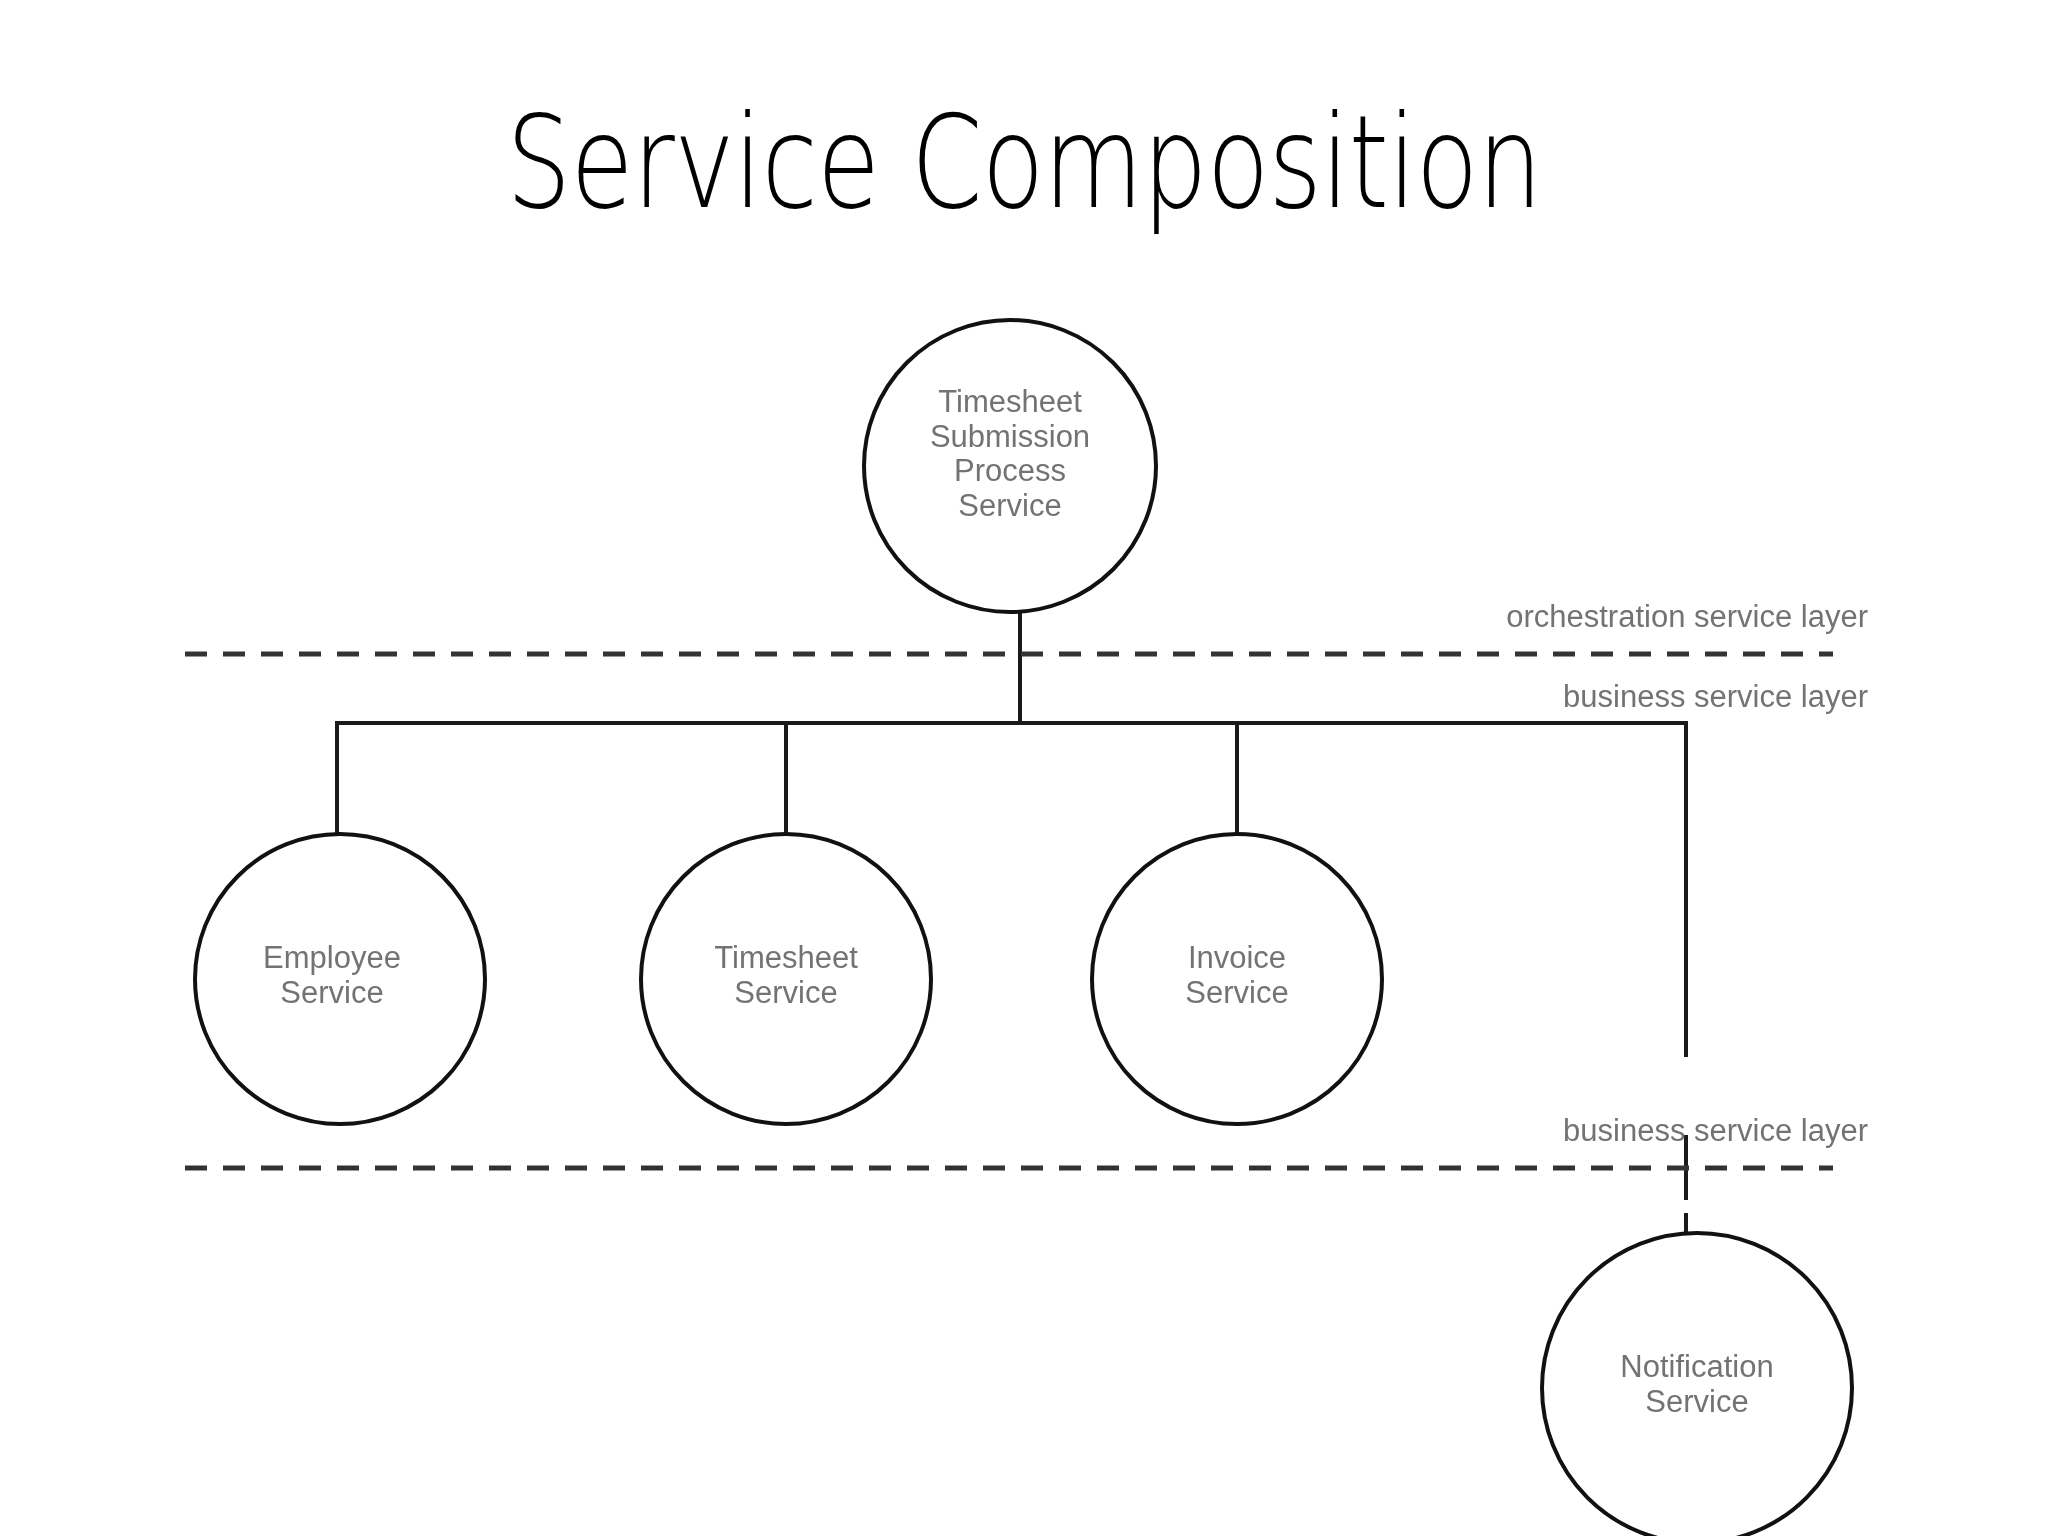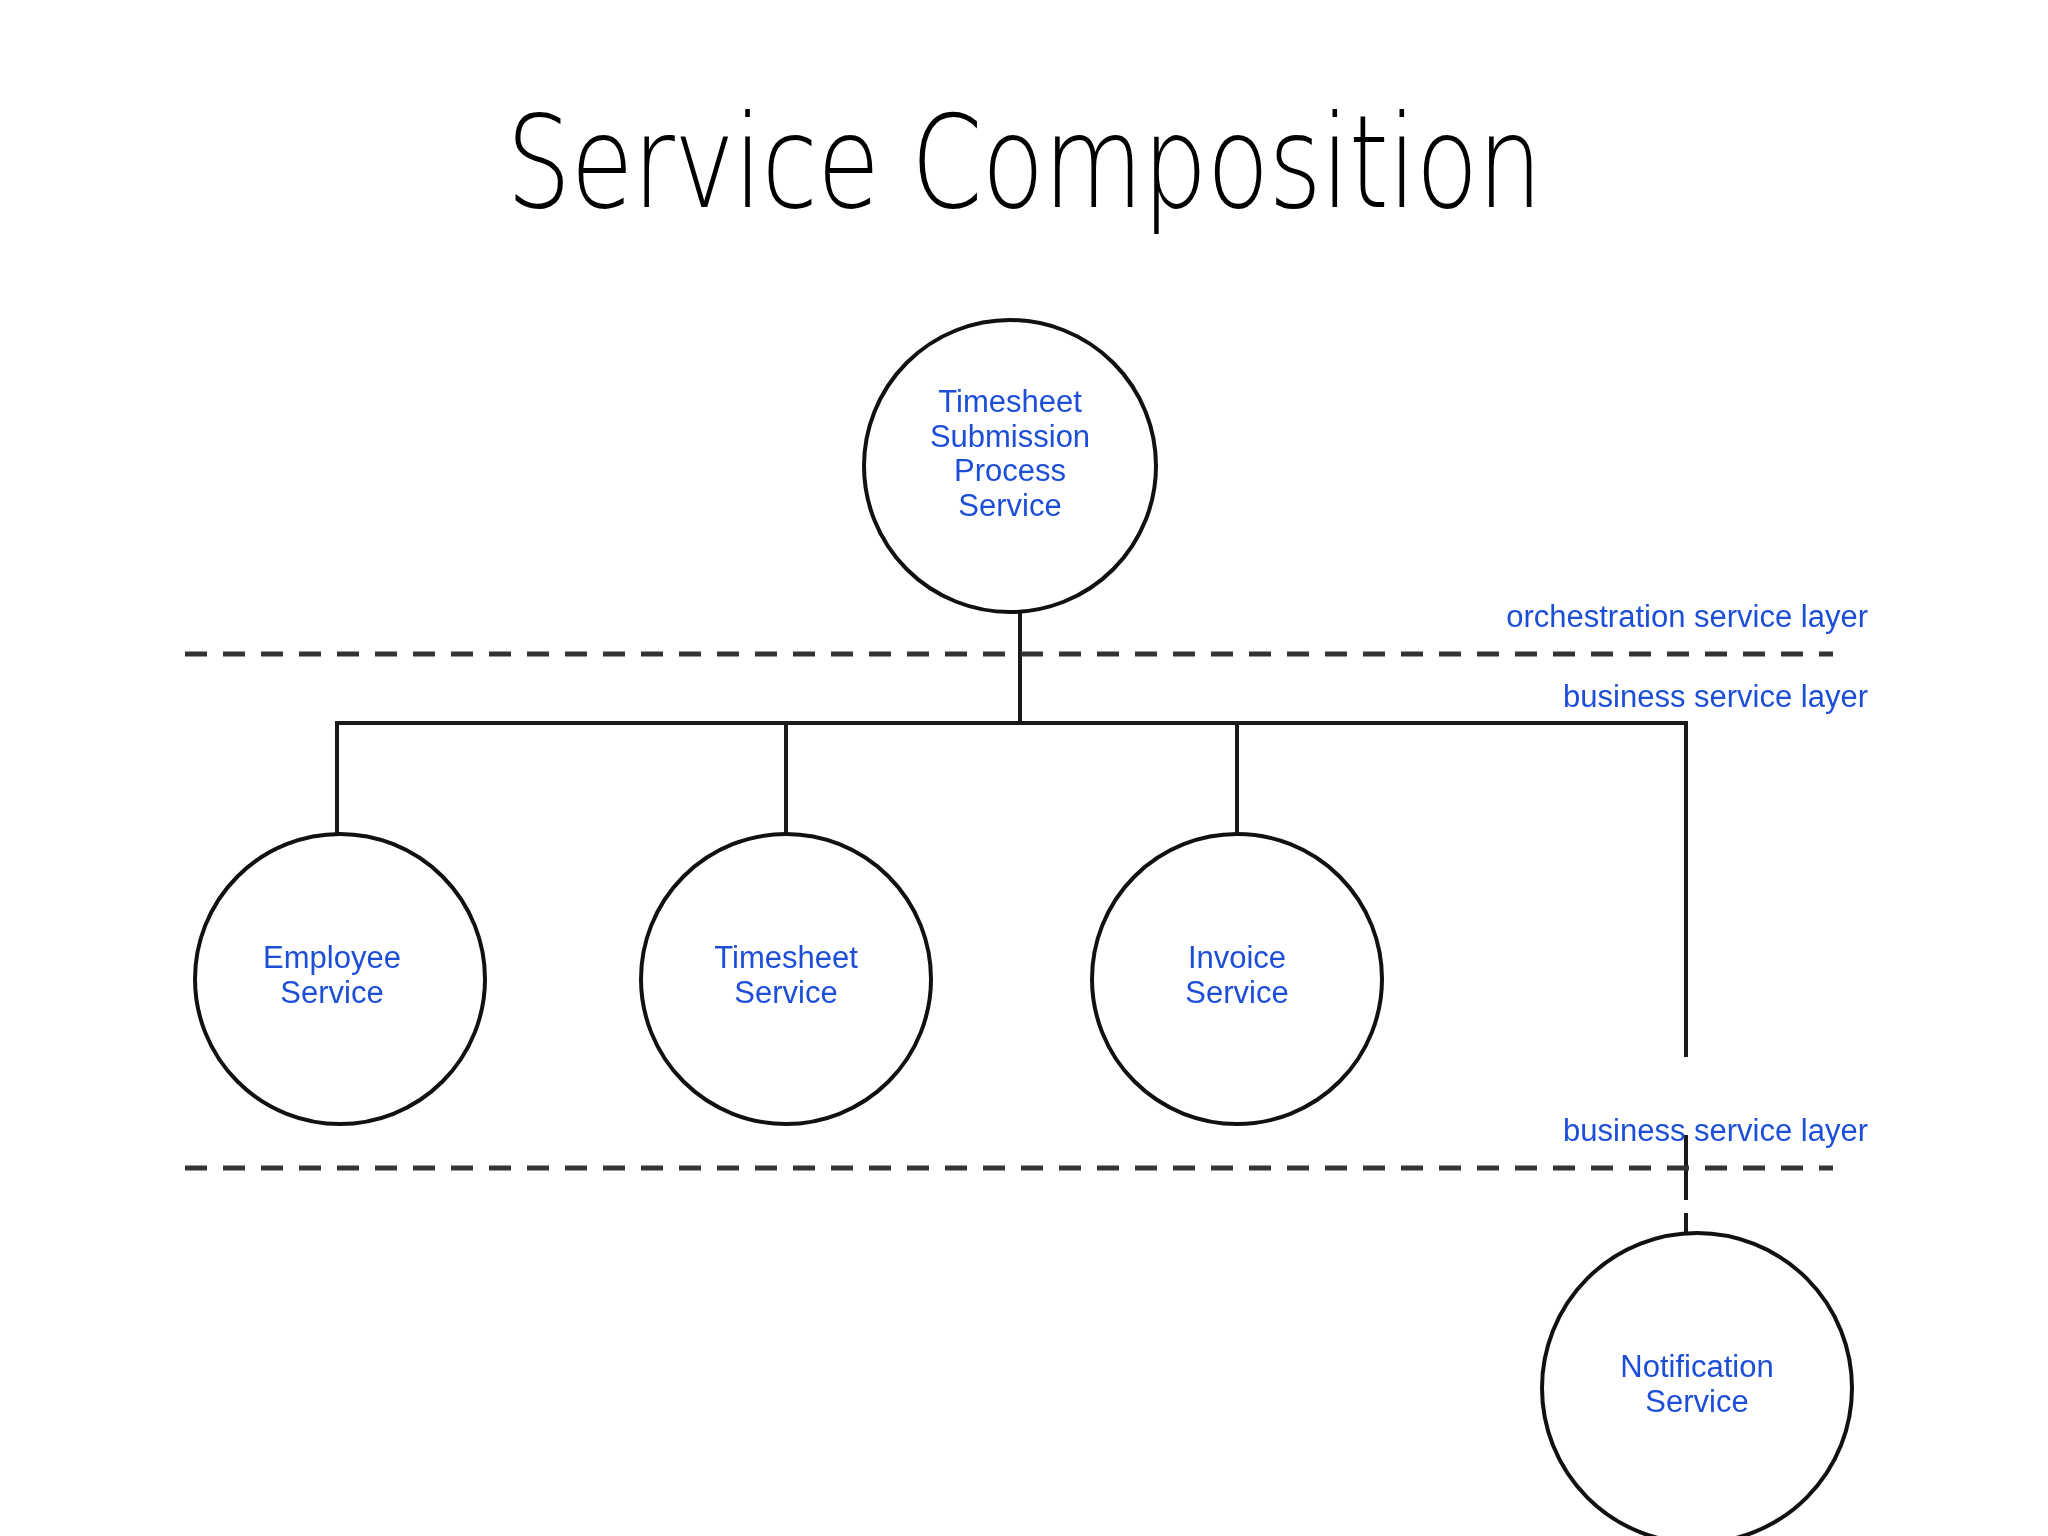--- a/index.html
+++ b/index.html
@@ -31,32 +31,32 @@
     white-space:nowrap;
   }
   
   #diagram{
     position:absolute;left:0;top:0;width:2048px;height:1536px;
   }
   
   .node-label{
     position:absolute;
     text-align:center;
-    color:#1d4ed8;
+    color:#737373;
     font-family:"Liberation Sans", sans-serif;
     font-size:31px;
     line-height:1.12;
     letter-spacing:0px;
     white-space:pre-line;
     pointer-events:none;
   }
   
   .layer-caption{
     position:absolute;
-    color:#1d4ed8;
+    color:#737373;
     font-family:"Liberation Sans", sans-serif;
     font-size:31px;
     line-height:1.1;
     white-space:nowrap;
     text-align:right;
   }
 </style>
 </head>
 <body>
 

